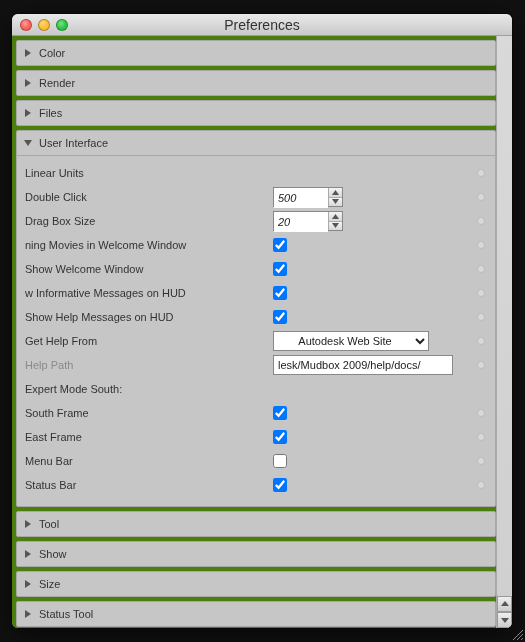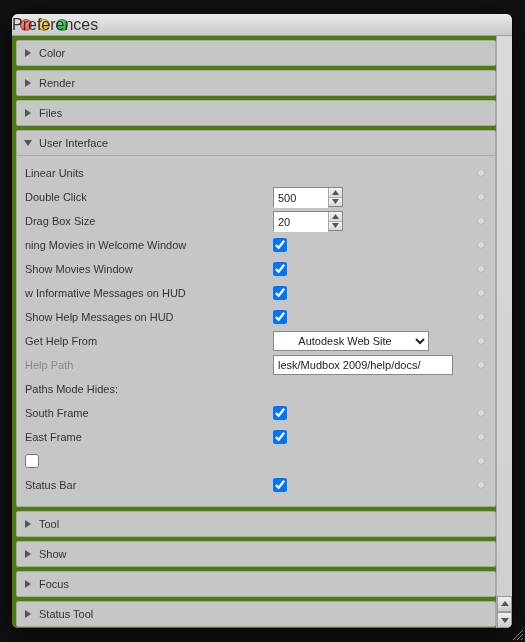--- a/index.html
+++ b/index.html
@@ -15,21 +15,21 @@
     height: 22px; flex: 0 0 22px;
     background: linear-gradient(#e9e9e9, #c9c9c9);
     border-bottom: 1px solid #9f9f9f;
     display: flex; align-items: center; position: relative;
   }
   .traffic { display: flex; gap: 6px; margin-left: 8px; }
   .tl { width: 12px; height: 12px; border-radius: 50%; border: 1px solid rgba(0,0,0,.3); background: radial-gradient(circle at 40% 35%, #fff6, transparent 55%); }
   .tl.red { background-color: #ff5f57; }
   .tl.yel { background-color: #febc2e; }
   .tl.grn { background-color: #28c840; }
-  .wtitle { position: absolute; left: 0; right: 0; font-size: 16px; color: #333; pointer-events: none; }
+  .wtitle { position: absolute; left: 0; right: 0; text-align: center; font-size: 14px; color: #333; pointer-events: none; }
   .body { flex: 1; display: flex; background: #4d7c0f; overflow: hidden; }
   .content { flex: 1; overflow: hidden; padding: 4px 0 4px 4px; }
   .scrollbar { width: 16px; flex: 0 0 16px; background: linear-gradient(#d9d9d9,#cfcfcf); border-left: 1px solid #aaa; position: relative; }
   .scrollbar .btn { position: absolute; left: 0; right: 0; height: 16px; background: linear-gradient(#eee,#ccc); border: 1px solid #999; display:flex; align-items:center; justify-content:center; }
   .scrollbar .btn.up { bottom: 16px; }
   .scrollbar .btn.dn { bottom: 0; }
   .scrollbar .btn svg { width: 8px; height: 8px; }
   .section { border: 1px solid #a8a8a8; border-radius: 2px; margin-bottom: 4px; background: #c6c6c6; }
   .section-header { display: flex; align-items: center; height: 24px; padding: 0 6px; cursor: default; }
   .disc { width: 10px; height: 10px; margin-right: 6px; display: inline-flex; align-items: center; justify-content: center; }
@@ -41,21 +41,21 @@
   .row .ctrl { flex: 1; display: flex; align-items: center; gap: 0; position: relative; }
   .row .dot { width: 8px; height: 8px; border-radius: 50%; background: #d9d9d9; border: 1px solid #bbb; margin-left: auto; margin-right: 2px; }
   select, input[type=text] {
     height: 20px; border: 1px solid #888; background: #fff; padding: 0 4px;
     font-size: 11px; color: #222;
   }
   .combo { display: inline-flex; }
   .combo select { width: 88px; }
   .wide select { width: 156px; text-align: center; }
   .spin { display: inline-flex; border: 1px solid #888; height: 20px; background: #fff; }
-  .spin input { border: none; width: 54px; height: 20px; padding: 0 4px; }
+  .spin input { border: none; width: 54px; height: 20px; padding: 0 4px; font-style: italic; }
   .spin .arrows { width: 14px; display: flex; flex-direction: column; border-left: 1px solid #aaa; }
   .spin .arrows div { flex: 1; display: flex; align-items: center; justify-content: center; background: linear-gradient(#f4f4f4,#d8d8d8); }
   .spin .arrows div + div { border-top: 1px solid #aaa; }
   .spin .arrows svg { width: 7px; height: 5px; }
   input[type=checkbox] { width: 14px; height: 14px; }
   .readonly { background: #ddd; color: #555; width: 180px; }
   .disabled .lbl { color: #8a8a8a; }
   .resize { position: absolute; right: 1px; bottom: 1px; width: 14px; height: 14px; }
 </style>
 </head>
@@ -175,21 +175,21 @@
 
           <div class="row">
             <div class="lbl">ning Movies in Welcome Window</div>
             <div class="ctrl">
               <input type="checkbox" checked="" style="">
               <span class="dot"></span>
             </div>
           </div>
 
           <div class="row">
-            <div class="lbl">Show Movies Window</div>
+            <div class="lbl">Show Welcome Window</div>
             <div class="ctrl">
               <input type="checkbox" checked="" style="">
               <span class="dot"></span>
             </div>
           </div>
 
           <div class="row">
             <div class="lbl">w Informative Messages on HUD</div>
             <div class="ctrl">
               <input type="checkbox" checked="" style="">
@@ -217,41 +217,42 @@
 
           <div class="row disabled">
             <div class="lbl">Help Path</div>
             <div class="ctrl">
               <input type="text" class="readonly" readonly="" value="lesk/Mudbox 2009/help/docs/" style="">
               <span class="dot"></span>
             </div>
           </div>
 
           <div class="row">
-            <div class="lbl">Paths Mode Hides:</div>
+            <div class="lbl">Expert Mode South:</div>
             <div class="ctrl"></div>
           </div>
 
           <div class="row">
             <div class="lbl">South Frame</div>
             <div class="ctrl">
               <input type="checkbox" checked="" style="">
               <span class="dot"></span>
             </div>
           </div>
 
           <div class="row">
             <div class="lbl">East Frame</div>
             <div class="ctrl">
               <input type="checkbox" checked="" style="">
               <span class="dot"></span>
             </div>
           </div>
 
           <div class="row">
+            <div class="lbl">Menu Bar</div>
             <div class="ctrl">
               <input type="checkbox" style="">
               <span class="dot"></span>
             </div>
           </div>
 
           <div class="row">
             <div class="lbl">Status Bar</div>
             <div class="ctrl">
               <input type="checkbox" checked="" style="">
@@ -286,21 +287,21 @@
 
       </div>
 
       <div class="section collapsed">
         <div class="section-header">
           <span class="disc">
               <svg viewBox="0 0 10 10">
                 <polygon points="2,1 8,5 2,9" fill="#555"></polygon>
               </svg>
             </span>
-          <span class="title">Focus</span>
+          <span class="title">Size</span>
         </div>
 
       </div>
 
       <div class="section collapsed">
         <div class="section-header">
           <span class="disc">
               <svg viewBox="0 0 10 10">
                 <polygon points="2,1 8,5 2,9" fill="#555"></polygon>
               </svg>

